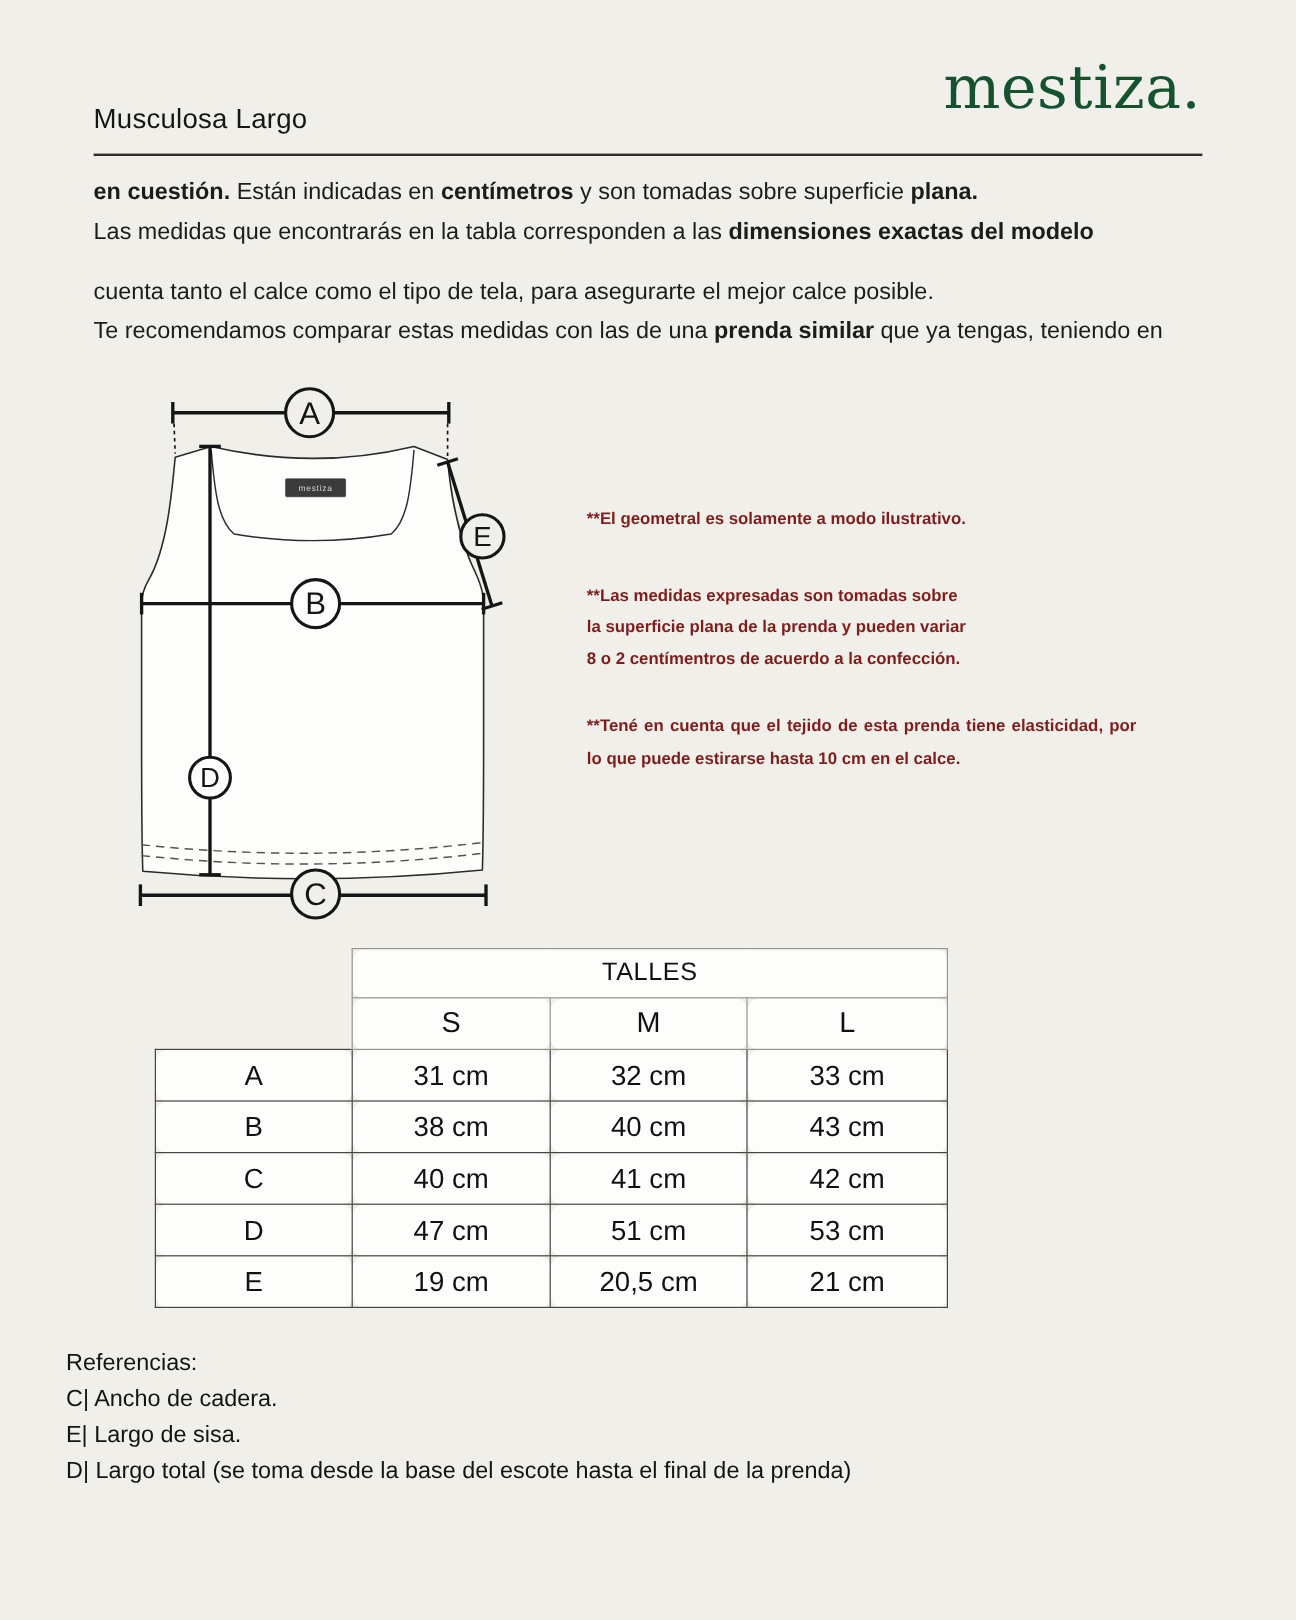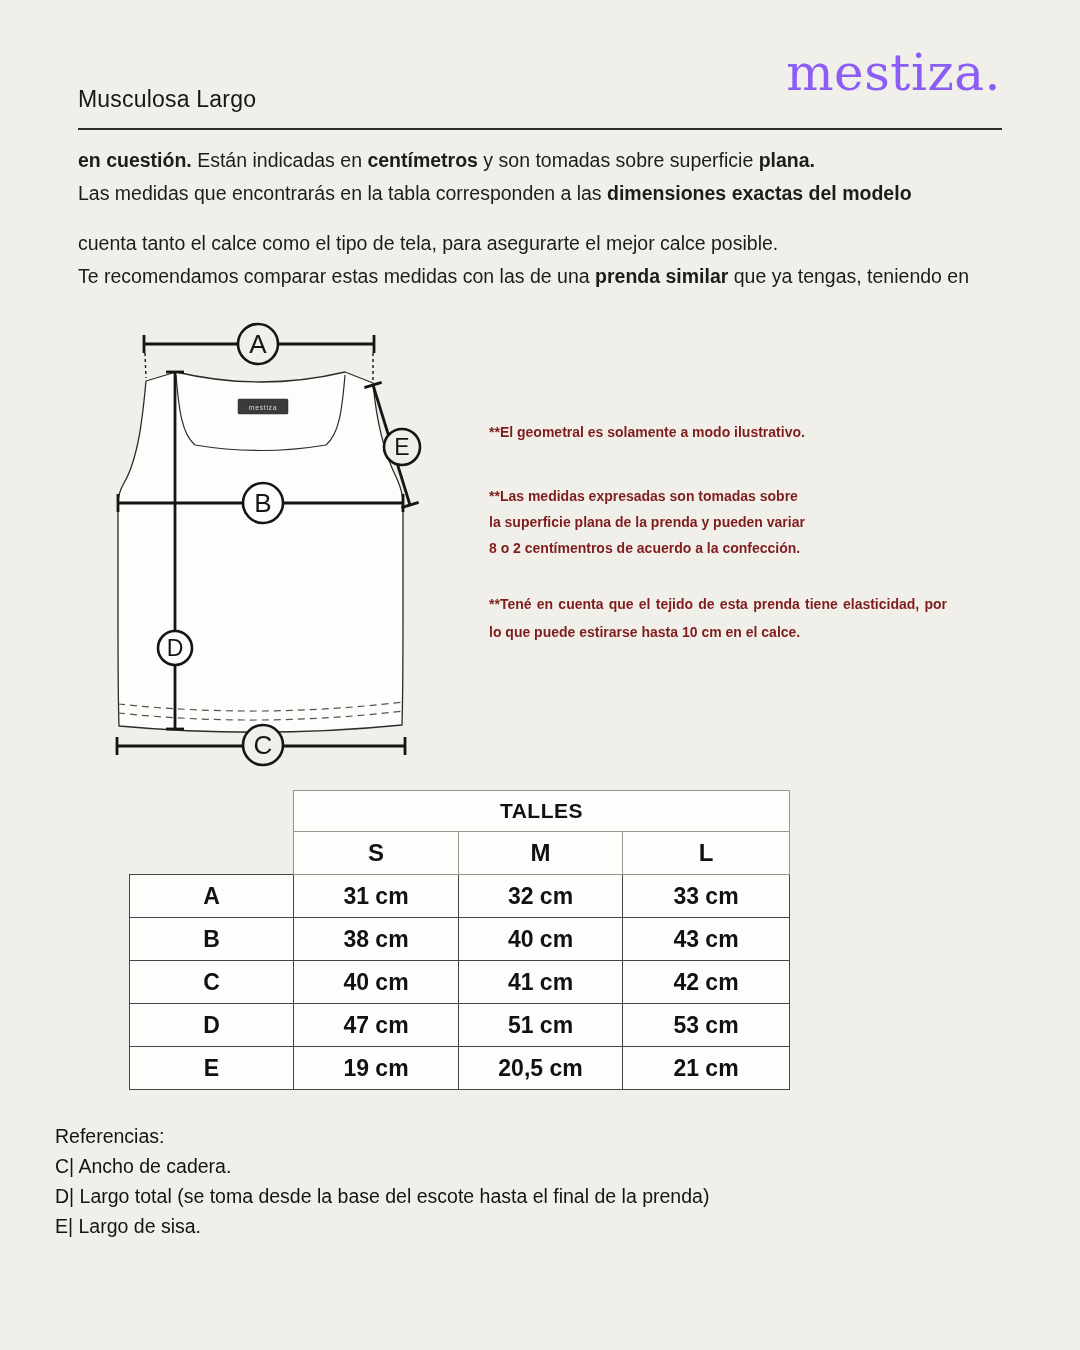--- a/index.html
+++ b/index.html
@@ -14,21 +14,21 @@
   .abs { position:absolute; }
 
   .page-title {
     left:78px; top:86px;
     font-size:23px; letter-spacing:0.2px; color:#161616;
   }
   .brand-logo {
     right:79px; top:48px;
     font-family:"DejaVu Serif", serif;
     font-size:50px; line-height:1;
-    color:#8b5cf6; letter-spacing:0.5px;
+    color:#14532d; letter-spacing:0.5px;
   }
   .header-divider {
     left:78px; top:128px; width:924px; height:2px;
     background:#2e2c28;
   }
 
   .para {
     left:78px; width:940px;
     font-size:19.5px; line-height:33px; color:#1c1c1c;
   }
@@ -46,21 +46,21 @@
   .note-1 { top:424px; }
   .note-2 { top:483px; line-height:26px; white-space:pre-line; }
   .note-3 { top:590px; line-height:28px; width:458px; text-align:justify; }
 
   table.size-table {
     position:absolute; left:129px; top:790px;
     border-collapse:collapse; table-layout:fixed;
   }
   .size-table td {
     padding:0; text-align:center; vertical-align:middle;
-    background:#fdfdfc; font-weight:bold; color:#111;
+    background:#fdfdfc; font-weight:normal; color:#111;border-radius:10px;
   }
   .size-table td.ghost { background:transparent; border:none; }
   .size-table td.talles-cell {
     border:1px solid #97958c; height:40px; font-size:21px; letter-spacing:0.5px;
   }
   .size-table td.size-cell {
     border:1px solid #97958c; height:42px; font-size:24px;
   }
   .size-table td.label-cell, .size-table td.value-cell {
     border:1.5px solid #454545; height:42px; font-size:23px;
@@ -232,15 +232,15 @@
     <td class="value-cell">19 cm</td>
     <td class="value-cell">20,5 cm</td>
     <td class="value-cell">21 cm</td>
   </tr>
 </tbody>
   </table>
 
 <div class="abs refs">
   <div class="ref-line">Referencias:</div>
   <div class="ref-line">C| Ancho de cadera.</div>
+  <div class="ref-line">E| Largo de sisa.</div>
   <div class="ref-line">D| Largo total (se toma desde la base del escote hasta el final de la prenda)</div>
-  <div class="ref-line">E| Largo de sisa.</div>
 </div>
 
 </body></html>

